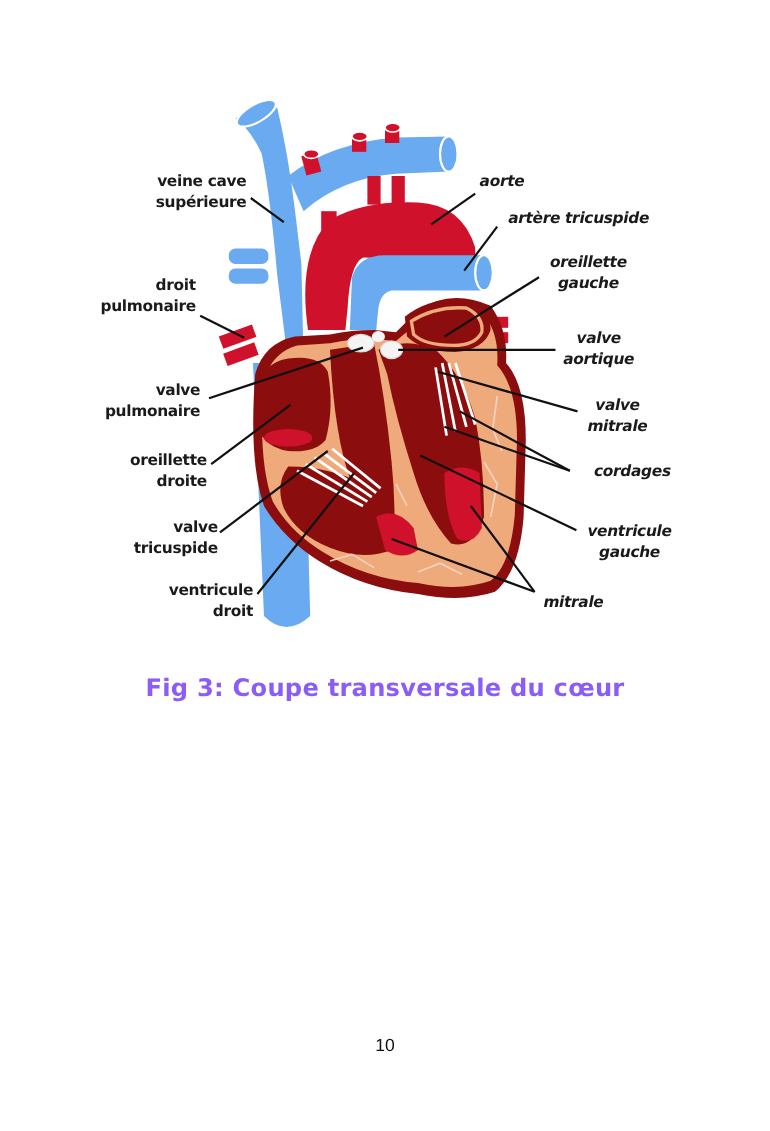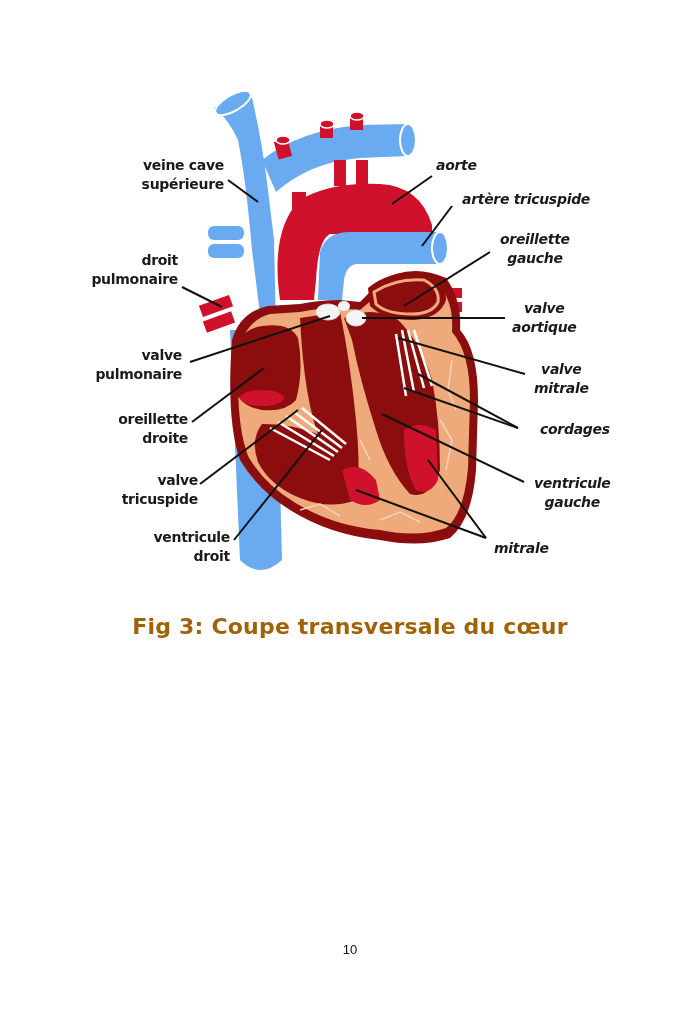--- a/index.html
+++ b/index.html
@@ -7,23 +7,23 @@
          font-family: "DejaVu Sans", sans-serif; }
   .figure { position: absolute; left: 0; top: 0; width: 700px; height: 600px; }
   .figure svg { position: absolute; left: 0; top: 0; }
   .lbl { position: absolute; font-family: "DejaVu Sans", sans-serif; font-weight: bold;
          font-size: 14px; line-height: 19px; color: #1a1a1a; letter-spacing: -0.3px; }
   .lbl.r { text-align: right; }
   .lbl.l { text-align: center; font-style: italic; }
   .lbl span { display: block; white-space: nowrap; }
   .caption { position: absolute; left: 0; width: 700px; top: 614px; text-align: center;
              font-family: "DejaVu Sans", sans-serif; font-weight: bold; font-size: 22px;
-             color: #a16207; letter-spacing: 0.2px; }
+             color: #8b5cf6; letter-spacing: 0.2px; }
   .page-number { position: absolute; left: 0; width: 700px; top: 942px; text-align: center;
-                 font-family: "Liberation Sans", sans-serif; font-size: 13px; color: #111; }
+                 font-family: "Liberation Sans", sans-serif; font-size: 16px; color: #111; }
 </style>
 </head>
 <body>
 
 <div class="figure">
   <svg width="700" height="600" viewBox="0 0 700 600">
 
     <g>
       <path d="M214,108 Q232,92 252,98 Q262,140 268,190 L274,240 L276,330 L262,330 L252,250 Q246,180 238,140 Q228,118 214,108 Z" fill="#6aaaf0"></path>
       <path d="M230,330 L276,330 L282,560 Q260,580 240,560 Z" fill="#6aaaf0"></path>

